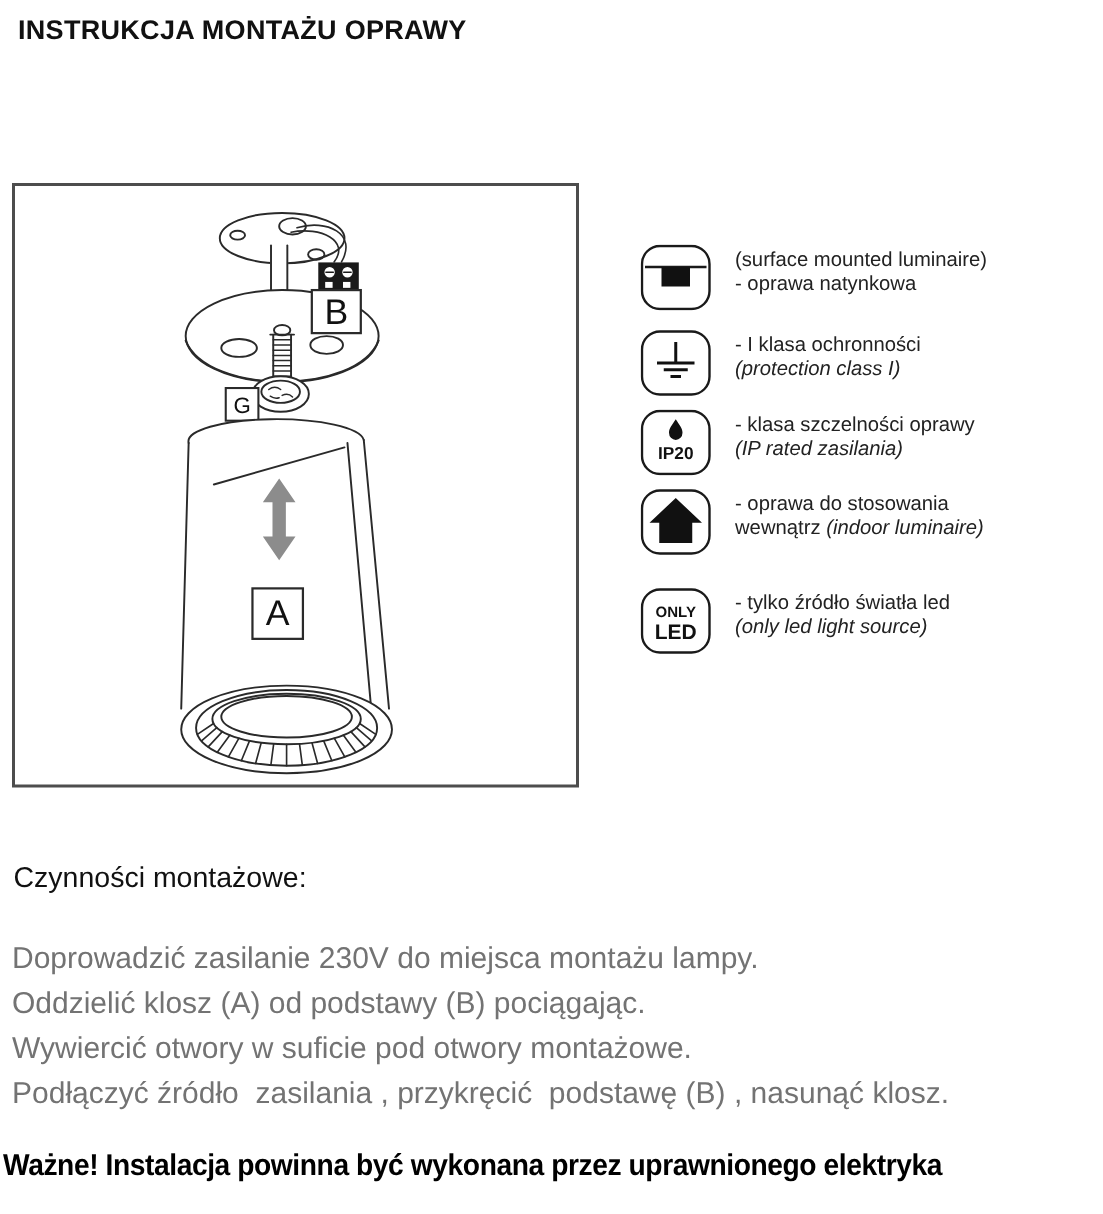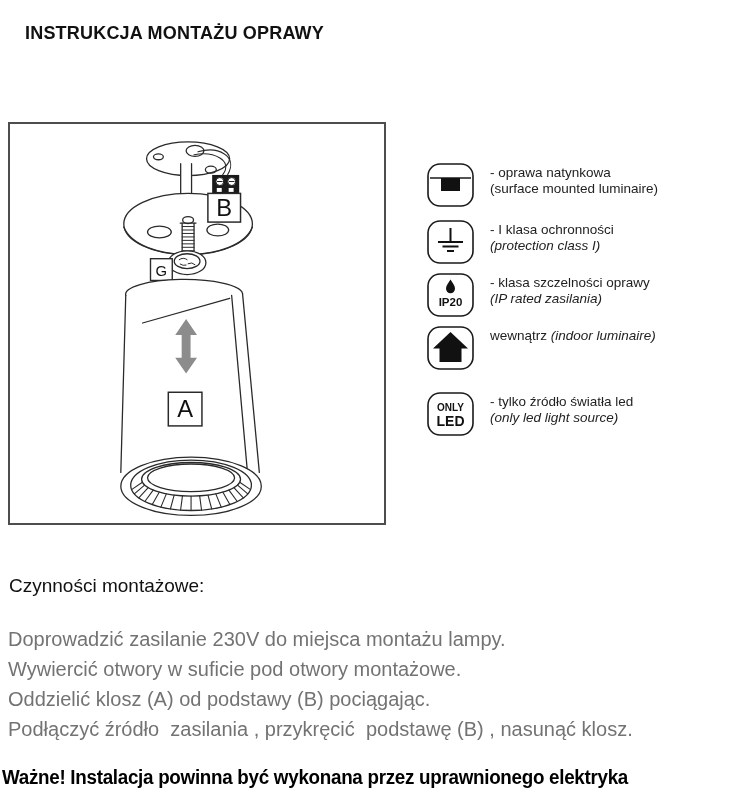--- a/index.html
+++ b/index.html
@@ -1,21 +1,21 @@
 <!DOCTYPE html>
 <html><head>
 <meta charset="utf-8">
 <style>
   html,body{margin:0;padding:0;background:#ffffff;}
   body{width:735px;height:809px;overflow:hidden;font-family:"Liberation Sans",sans-serif;color:#1a1a1a;}
   .page{position:relative;width:735px;height:809px;background:#fff;}
 
   
   .hdr{position:absolute;left:8px;top:6px;}
-  .hdr h1{margin:17px;font-size:18px;font-weight:bold;letter-spacing:.2px;color:#111;}
+  .hdr h1{margin:4px;font-size:18px;font-weight:bold;letter-spacing:.2px;color:#111;}
   .hdr h2{margin:3px 0 0 0;font-size:15.5px;font-weight:normal;color:#111;}
 
   
   .diagram{position:absolute;left:8px;top:122px;width:378px;height:403px;border:2px solid #4d4d4d;box-sizing:border-box;background:#fff;}
   .diagram svg{display:block;}
 
   
   .icon-row{position:absolute;left:427px;display:flex;align-items:flex-start;}
   .icon-box{flex:0 0 auto;}
   .icon-text{margin-left:16px;margin-top:2px;font-size:13.5px;line-height:16px;color:#222;}
@@ -106,22 +106,22 @@
     </svg>
   </div>
 
   <div class="icon-row" style="top:163px">
     <svg class="icon-box" width="47" height="44">
       <rect x="1" y="1" width="45" height="42" rx="12" fill="none" stroke="#1a1a1a" stroke-width="1.6"></rect>
       <line x1="3" y1="15" x2="44" y2="15" stroke="#1a1a1a" stroke-width="1.6"></line>
       <rect x="14" y="15" width="19" height="13" fill="#111"></rect>
     </svg>
     <div class="icon-text">
+      <div>(surface mounted luminaire)</div>
       <div>- oprawa natynkowa</div>
-      <div>(surface mounted luminaire)</div>
     </div>
   </div>
 
   <div class="icon-row" style="top:220px">
     <svg class="icon-box" width="47" height="44">
       <rect x="1" y="1" width="45" height="42" rx="12" fill="none" stroke="#1a1a1a" stroke-width="1.6"></rect>
       <g stroke="#111" stroke-width="2">
         <line x1="23.5" y1="8" x2="23.5" y2="22"></line>
         <line x1="11" y1="22" x2="36" y2="22"></line>
         <line x1="15.5" y1="26.5" x2="31.5" y2="26.5"></line>
@@ -145,41 +145,42 @@
       <div class="it-italic">(IP rated zasilania)</div>
     </div>
   </div>
 
   <div class="icon-row" style="top:326px">
     <svg class="icon-box" width="47" height="44">
       <rect x="1" y="1" width="45" height="42" rx="12" fill="none" stroke="#1a1a1a" stroke-width="1.6"></rect>
       <polygon points="23.5,6 41,22.5 34.5,22.5 34.5,36 12.5,36 12.5,22.5 6,22.5" fill="#111"></polygon>
     </svg>
     <div class="icon-text">
+      <div>- oprawa do stosowania</div>
       <div><span>wewnątrz </span><span class="it-italic">(indoor luminaire)</span></div>
     </div>
   </div>
 
   <div class="icon-row" style="top:392px">
     <svg class="icon-box" width="47" height="44">
       <rect x="1" y="1" width="45" height="42" rx="12" fill="none" stroke="#1a1a1a" stroke-width="1.6"></rect>
       <text x="23.5" y="19" font-size="10" font-weight="bold" text-anchor="middle" font-family="Liberation Sans, sans-serif" fill="#111">ONLY</text>
       <text x="23.5" y="34" font-size="14" font-weight="bold" text-anchor="middle" font-family="Liberation Sans, sans-serif" fill="#111">LED</text>
     </svg>
     <div class="icon-text">
       <div>- tylko źródło światła led</div>
       <div class="it-italic">(only led light source)</div>
     </div>
   </div>
 
   <div class="instructions">
     <p class="heading">Czynności montażowe:</p>
     <div class="steps">
       <p>Doprowadzić zasilanie 230V do miejsca montażu lampy.</p>
+      <p>Oddzielić klosz (A) od podstawy (B) pociągając.</p>
       <p>Wywiercić otwory w suficie pod otwory montażowe.</p>
-      <p>Oddzielić klosz (A) od podstawy (B) pociągając.</p>
       <p>Podłączyć źródło  zasilania , przykręcić  podstawę (B) , nasunąć klosz.</p>
     </div>
   </div>
 
   <div class="warning">Ważne! Instalacja powinna być wykonana przez uprawnionego elektryka</div>
 
 </div>
 
 </body></html>

